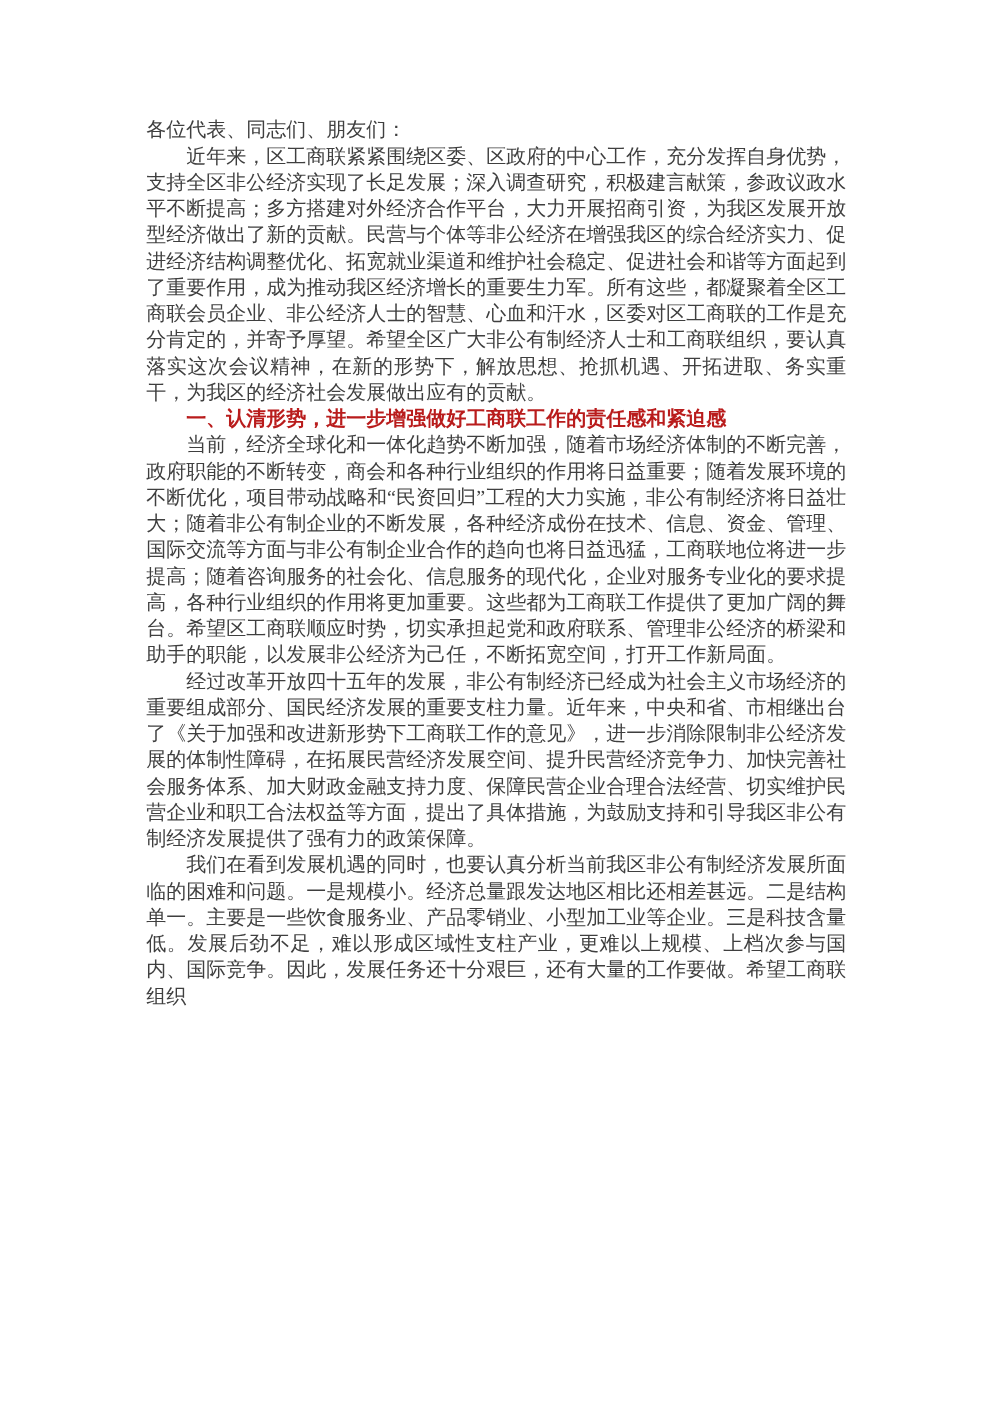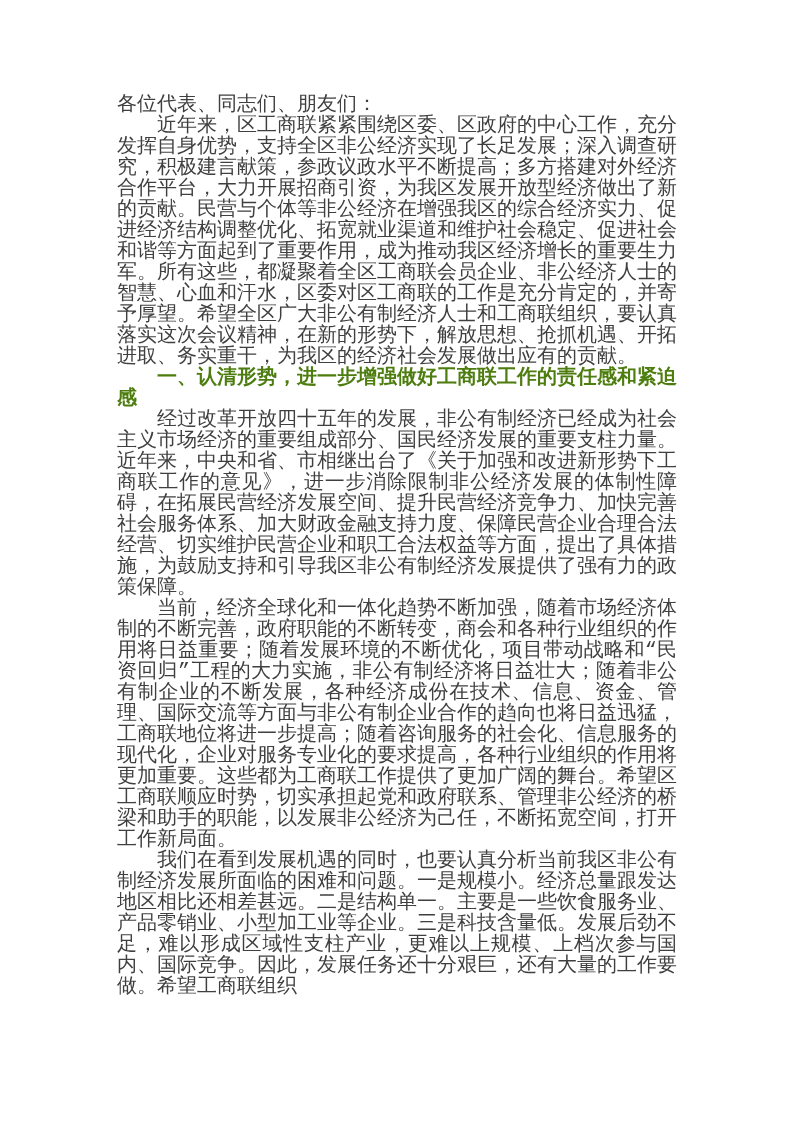--- a/index.html
+++ b/index.html
@@ -10,45 +10,45 @@
   .page {
     position: relative;
     width: 793px;
     height: 1122px;
     background: #ffffff;
     box-sizing: border-box;
     padding: 94px 116px 0 117px;
     overflow: hidden;
   }
   .content {
-    font-family: Liberation Mono, monospace;
-    font-size: 20px;
+    font-family: Liberation Serif, serif;
+    font-size: 16px;
     line-height: 21px;
     color: #3f3f3f;
     text-align: justify;
     text-justify: inter-ideograph;
   }
   .content p {
     margin: 0;
     padding: 0;
     text-indent: 2em;
   }
   .content p.salutation {
     text-indent: 0;
   }
   .content p.heading {
     font-weight: bold;
-    color: #4d7c0f;
+    color: #b91c1c;
   }
 </style>
 </head>
 <body>
 
 <div class="page">
   <div class="content">
     <p class="salutation">各位代表、同志们、朋友们：</p>
     <p class="para">近年来，区工商联紧紧围绕区委、区政府的中心工作，充分发挥自身优势，支持全区非公经济实现了长足发展；深入调查研究，积极建言献策，参政议政水平不断提高；多方搭建对外经济合作平台，大力开展招商引资，为我区发展开放型经济做出了新的贡献。民营与个体等非公经济在增强我区的综合经济实力、促进经济结构调整优化、拓宽就业渠道和维护社会稳定、促进社会和谐等方面起到了重要作用，成为推动我区经济增长的重要生力军。所有这些，都凝聚着全区工商联会员企业、非公经济人士的智慧、心血和汗水，区委对区工商联的工作是充分肯定的，并寄予厚望。希望全区广大非公有制经济人士和工商联组织，要认真落实这次会议精神，在新的形势下，解放思想、抢抓机遇、开拓进取、务实重干，为我区的经济社会发展做出应有的贡献。</p>
     <p class="para heading">一、认清形势，进一步增强做好工商联工作的责任感和紧迫感</p>
+    <p class="para">当前，经济全球化和一体化趋势不断加强，随着市场经济体制的不断完善，政府职能的不断转变，商会和各种行业组织的作用将日益重要；随着发展环境的不断优化，项目带动战略和“民资回归”工程的大力实施，非公有制经济将日益壮大；随着非公有制企业的不断发展，各种经济成份在技术、信息、资金、管理、国际交流等方面与非公有制企业合作的趋向也将日益迅猛，工商联地位将进一步提高；随着咨询服务的社会化、信息服务的现代化，企业对服务专业化的要求提高，各种行业组织的作用将更加重要。这些都为工商联工作提供了更加广阔的舞台。希望区工商联顺应时势，切实承担起党和政府联系、管理非公经济的桥梁和助手的职能，以发展非公经济为己任，不断拓宽空间，打开工作新局面。</p>
     <p class="para">经过改革开放四十五年的发展，非公有制经济已经成为社会主义市场经济的重要组成部分、国民经济发展的重要支柱力量。近年来，中央和省、市相继出台了《关于加强和改进新形势下工商联工作的意见》，进一步消除限制非公经济发展的体制性障碍，在拓展民营经济发展空间、提升民营经济竞争力、加快完善社会服务体系、加大财政金融支持力度、保障民营企业合理合法经营、切实维护民营企业和职工合法权益等方面，提出了具体措施，为鼓励支持和引导我区非公有制经济发展提供了强有力的政策保障。</p>
-    <p class="para">当前，经济全球化和一体化趋势不断加强，随着市场经济体制的不断完善，政府职能的不断转变，商会和各种行业组织的作用将日益重要；随着发展环境的不断优化，项目带动战略和“民资回归”工程的大力实施，非公有制经济将日益壮大；随着非公有制企业的不断发展，各种经济成份在技术、信息、资金、管理、国际交流等方面与非公有制企业合作的趋向也将日益迅猛，工商联地位将进一步提高；随着咨询服务的社会化、信息服务的现代化，企业对服务专业化的要求提高，各种行业组织的作用将更加重要。这些都为工商联工作提供了更加广阔的舞台。希望区工商联顺应时势，切实承担起党和政府联系、管理非公经济的桥梁和助手的职能，以发展非公经济为己任，不断拓宽空间，打开工作新局面。</p>
     <p class="para">我们在看到发展机遇的同时，也要认真分析当前我区非公有制经济发展所面临的困难和问题。一是规模小。经济总量跟发达地区相比还相差甚远。二是结构单一。主要是一些饮食服务业、产品零销业、小型加工业等企业。三是科技含量低。发展后劲不足，难以形成区域性支柱产业，更难以上规模、上档次参与国内、国际竞争。因此，发展任务还十分艰巨，还有大量的工作要做。希望工商联组织</p>
   </div>
 </div>
 
 </body></html>

